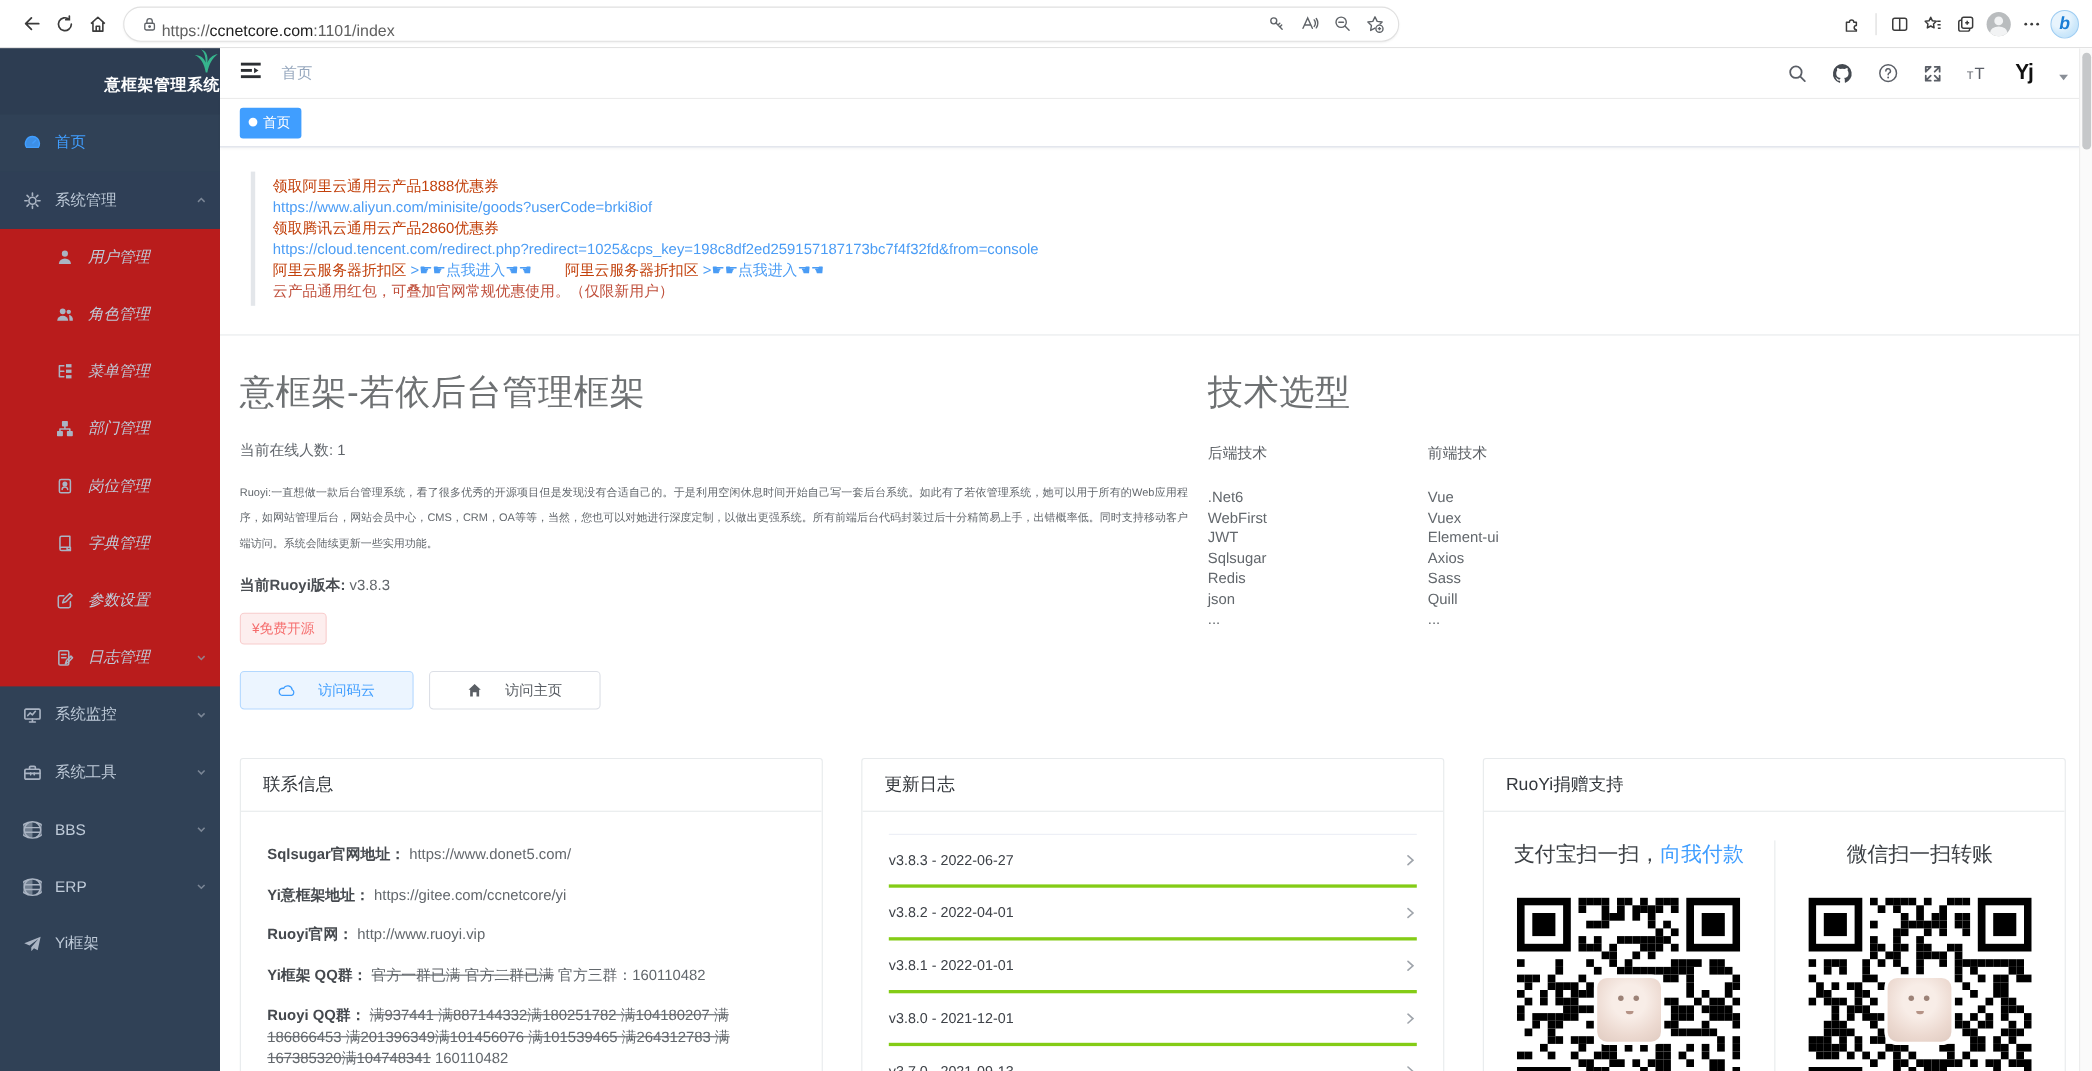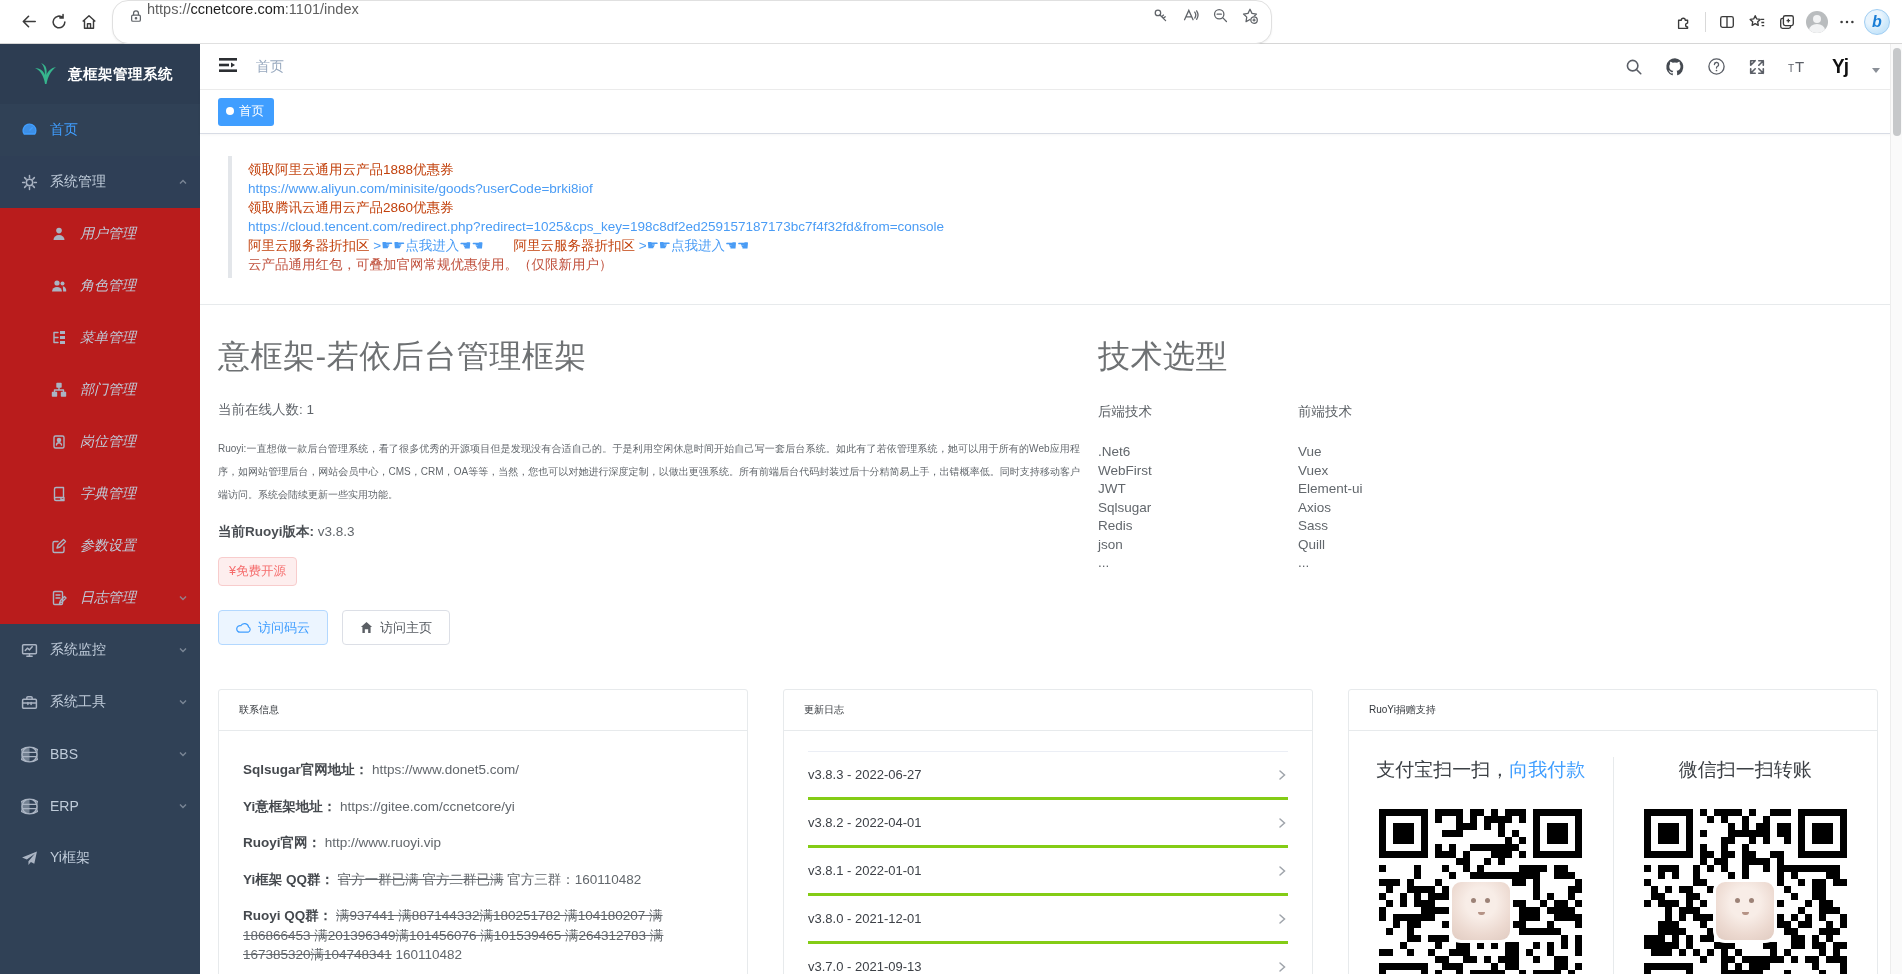--- a/index.html
+++ b/index.html
@@ -3,36 +3,36 @@
 <meta charset="utf-8">
 <style>
   * { margin:0; padding:0; box-sizing:border-box; }
   html,body { width:1902px; height:974px; overflow:hidden; }
   body { font-family:"Liberation Sans","DejaVu Sans",sans-serif; background:#fff; position:relative; }
 
   
   .browser-bar { height:44px; background:#fff; border-bottom:1px solid #d6d6d6; display:flex; align-items:center; padding:0 10px 0 14px; }
   .b-icon { width:30px; height:30px; display:flex; align-items:center; justify-content:center; border-radius:6px; color:#3b3b3b; flex:0 0 auto; cursor:pointer; }
   .b-icon svg { display:block; }
-  .url-pill { flex:0 1 1160px; height:44px; background:#fff; border:1px solid #e0e0e0; box-shadow:0 1px 2px rgba(0,0,0,.06); border-radius:16px; display:flex; align-items:flex-start; padding:0 6px 0 12px; margin:0 8px; }
+  .url-pill { flex:0 1 1160px; height:32px; background:#fff; border:1px solid #e0e0e0; box-shadow:0 1px 2px rgba(0,0,0,.06); border-radius:16px; display:flex; align-items:flex-end; padding:0 6px 0 12px; margin:0 8px; }
   .url-text { flex:1; font-size:14.5px; color:#606060; white-space:nowrap; overflow:hidden; }
   .url-text .host { color:#202020; }
   .toolbar-right { display:flex; align-items:center; margin-left:auto; }
   .tb-divider { width:1px; height:20px; background:#d9d9d9; margin:0 6px; }
   .avatar-circle { width:22px; height:22px; border-radius:50%; background:#b9bcbe; position:relative; overflow:hidden; }
   .avatar-circle::before { content:""; position:absolute; left:7px; top:4px; width:8px; height:8px; border-radius:50%; background:#f2f3f4; }
   .avatar-circle::after { content:""; position:absolute; left:3px; top:13px; width:16px; height:12px; border-radius:50%; background:#f2f3f4; }
   .copilot { width:26px; height:26px; border-radius:50%; background:radial-gradient(circle at 35% 30%, #e8f4fd 0 35%, #cfe9fb 60%, #b7defa); border:1px solid #9fcdf2; display:flex; align-items:center; justify-content:center; font-weight:bold; font-style:italic; color:#1a7ed6; font-size:16px; }
 
   
   .app { display:flex; height:930px; }
 
   
   .sidebar { width:200px; background:#304156; color:#bfcbd9; flex:0 0 200px; display:flex; flex-direction:column; }
-  .logo-row { height:60px; display:flex; align-items:center; padding-left:32px; background:#2d3d52; }
+  .logo-row { height:60px; display:flex; align-items:flex-end; padding-left:16px; background:#2d3d52;flex-direction:column; }
   .logo-row .logo-text { color:#fff; font-weight:bold; font-size:14.5px; margin-left:10px; letter-spacing:.5px; }
   .menu { flex:1; overflow:hidden; font-size:14px; }
   .m-item { height:52px; display:flex; align-items:center; padding:0 12px 0 20px; cursor:pointer; position:relative; }
   .m-item .mi-icon { width:18px; height:18px; margin-right:12px; display:flex; align-items:center; justify-content:center; flex:0 0 auto; }
   .m-item .chev { margin-left:auto; opacity:.8; }
   .m-item.active { color:#409eff; }
   .submenu-block { background:#b91c1c;font-style:italic; }
   .submenu-block .m-item { padding-left:50px; }
   svg.sic { stroke:#aab4c3; fill:none; stroke-width:1.4; stroke-linecap:round; stroke-linejoin:round; }
   svg.sic-fill { fill:#aab4c3; stroke:none; }
@@ -63,33 +63,33 @@
   .home-row { display:flex; }
   .home-left { width:880px; flex:0 0 880px; }
   .home-right { flex:1; min-width:0; }
   h1.sec-title { font-size:32px; font-weight:400; color:#6e7173; margin-top:30px; letter-spacing:.5px; }
   .online { font-size:13.5px; color:#5f646a; margin-top:22px; }
   .intro-p { font-size:10px; color:#62676c; line-height:23px; margin-top:18px; max-width:862px; text-align:justify; }
   .version-line { font-size:13.5px; color:#62676c; margin-top:17px; }
   .version-line b { color:#4a4e53; }
   .badge-free { display:inline-block; margin-top:16px; font-size:12.5px; color:#f56c6c; background:#fdeeee; border:1px solid #f8cccc; border-radius:4px; padding:5px 10px; }
   .btn-row { margin-top:24px; display:flex; gap:14px; }
-  .btn { font-size:13px; border-radius:4px; padding:10px 17px; display:inline-flex; align-items:center; gap:7px; cursor:pointer; line-height:1; }
+  .btn { font-size:13px; border-radius:4px; padding:10px 34px; display:inline-flex; align-items:center; gap:21px; cursor:pointer; line-height:1; }
   .btn-gitee { color:#409eff; background:#ecf5ff; border:1px solid #b3d8ff; }
   .btn-home { color:#555a60; background:#fff; border:1px solid #dcdfe6; }
 
   .tech-cols { display:flex; margin-top:24px; }
   .tech-col { width:200px; flex:0 0 200px; font-size:13.5px; color:#62676c; }
   .tech-col .tc-head { color:#5c6166; margin-bottom:22px; }
   .tech-col li { list-style:none; line-height:18.5px; }
 
   
   .cards-row { display:flex; gap:35px; margin-top:44px; }
   .card { flex:1 1 0; background:#fff; border:1px solid #e7eaec; border-radius:3px; height:570px; overflow:hidden; }
-  .card-header { padding:13px 20px; border-bottom:1px solid #e7eaec; font-size:10px; color:#33373c; }
+  .card-header { padding:13px 20px; border-bottom:1px solid #e7eaec; font-size:16px; color:#33373c; }
   .card-body { padding:12px 24px; }
 
   .contact-row { margin:17px 0; font-size:13.5px; color:#62676c; line-height:1.45; }
   .contact-row b { color:#45494e; }
   .strike { text-decoration:line-through; }
 
   .log-list { margin-top:8px; border-top:1px solid #ebeef5; }
   .log-row { height:48px; display:flex; align-items:center; justify-content:space-between; border-bottom:3px solid #84cc16; font-size:13px; color:#3d4147; cursor:pointer; }
 
   .donate-body { display:flex; padding:26px 0 0; }

